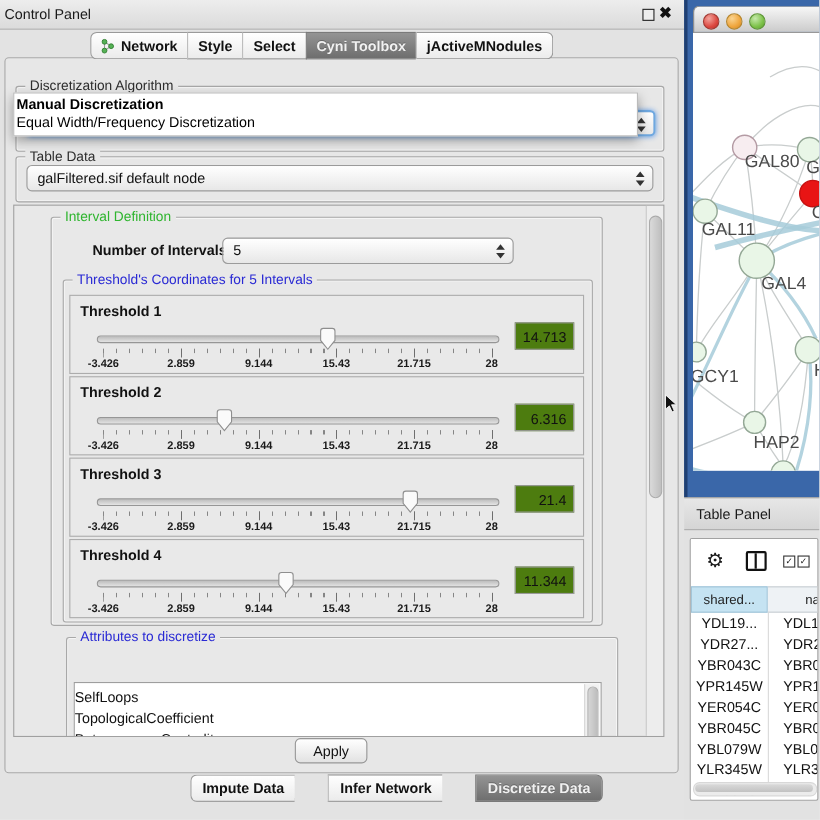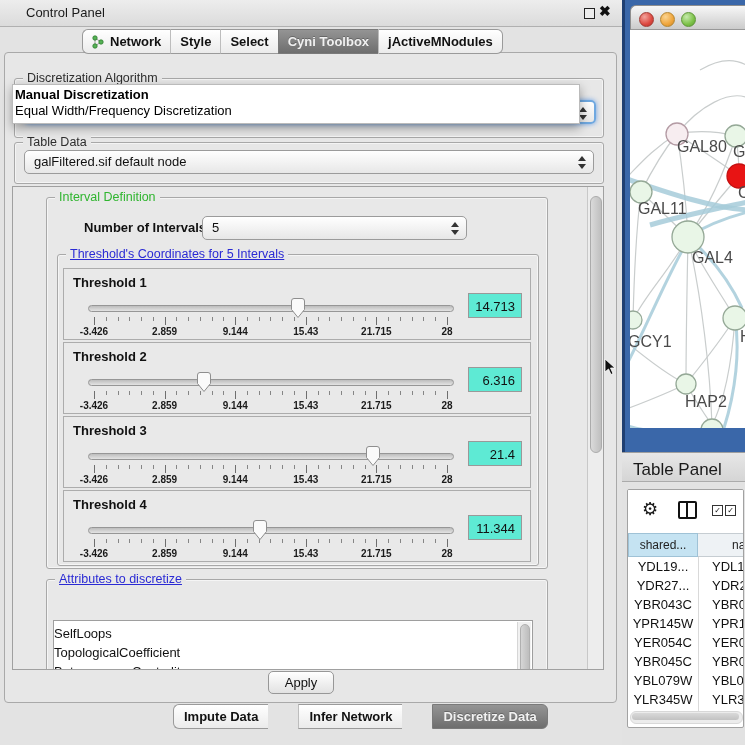--- a/index.html
+++ b/index.html
@@ -3,21 +3,21 @@
 <meta charset="utf-8">
 <style>
   html,body{margin:0;padding:0;}
   body{width:745px;height:745px;position:relative;overflow:hidden;background:#E3E3E3;
        font-family:"Liberation Sans",sans-serif;-webkit-font-smoothing:antialiased;}
   .abs{position:absolute;}
 
   
   #titlebar{left:0;top:0;width:622px;height:26px;background:linear-gradient(#EDEDED,#DBDBDB);
             border-bottom:1px solid #B0B0B0;}
-  #titlebar .t{position:absolute;left:26px;top:5px;font-size:13px;color:#1A1A1A;}
+  #titlebar .t{position:absolute;left:4px;top:5px;font-size:13px;color:#1A1A1A;}
   #float-icon{position:absolute;left:584px;top:8px;width:9px;height:9px;border:1.5px solid #222;background:#EDEDED;}
   #close-icon{position:absolute;left:599px;top:3px;font-size:14px;font-weight:bold;color:#111;}
 
   #content{left:4px;top:52px;width:611px;height:649px;background:#E7E7E7;
            border:1px solid #A9A9A9;border-radius:4px;}
 
   
   .tabbar{display:flex;height:25px;z-index:6;}
   .tab{font-size:13px;font-weight:bold;line-height:25px;padding:0 9px;color:#111;display:flex;
        align-items:center;gap:5px;background:linear-gradient(#FFFFFF,#EBEBEB);
@@ -29,21 +29,21 @@
            text-shadow:0 -1px 0 rgba(0,0,0,.25);}
   #top-tabs{left:82px;top:29px;}
   #bottom-tabs{left:143px;top:704px;}
   #bottom-tabs .tab{height:23px;line-height:23px;padding:0 10px;margin-left:30px;}
 
   
   .group{position:absolute;border:1px solid #A8A8A8;border-radius:3px;
          box-shadow:inset 0 0 0 1px rgba(255,255,255,.55);}
   .gtitle{position:absolute;top:-8px;left:8px;font-size:12.5px;padding:0 4px;background:#E7E7E7;white-space:nowrap;}
   .gtitle.green{color:var(--group-title-green);}
-  .gtitle.blue{color:var(--group-title-blue);text-decoration:underline;}
+  .gtitle.blue{color:var(--group-title-blue);}
   .gtitle.plain{color:#2E2E2E;}
   #viewport .gtitle{background:#E8E8E8;}
 
   
   .combo{position:absolute;height:24px;border:1px solid #9B9B9B;border-radius:5px;
          background:linear-gradient(#FFFFFF,#E7E7E7);box-sizing:border-box;}
   .combo .ct{position:absolute;left:9px;top:0;line-height:22px;font-size:13px;color:#111;white-space:nowrap;}
   .stepper{position:absolute;right:6px;top:3px;width:10px;height:17px;}
   .stepper .up,.stepper .dn{position:absolute;left:1px;width:0;height:0;
         border-left:4px solid transparent;border-right:4px solid transparent;}
@@ -74,21 +74,21 @@
   .track{position:absolute;left:0;top:9px;width:366px;height:7px;border-radius:4px;
          border:1px solid #969696;background:linear-gradient(#BDBDBD,#E3E3E3);box-sizing:border-box;}
   .ticks-minor{position:absolute;left:6px;top:21px;width:355px;height:4px;
          background:repeating-linear-gradient(to right,#858585 0 1px,transparent 1px 11.766px);}
   .ticks-major{position:absolute;left:6px;top:21px;width:355px;height:8px;
          background:repeating-linear-gradient(to right,#6E6E6E 0 1px,transparent 1px 70.6px);}
   .tick-labels{position:absolute;left:6px;top:30px;width:355px;height:12px;}
   .tick-labels span{position:absolute;transform:translateX(-50%);font-size:10px;font-weight:bold;
          color:#1A1A1A;white-space:nowrap;}
   .thumb{position:absolute;top:1px;}
-  .th-value{position:absolute;right:8px;top:24px;width:54px;height:25px;background:#5eead4;
+  .th-value{position:absolute;right:8px;top:24px;width:54px;height:25px;background:#4d7c0f;
          border:1px solid #999;font-size:13px;line-height:25px;text-align:right;
          padding-right:6px;box-sizing:border-box;color:#111;}
 
   
   #attr-list{position:absolute;left:6px;top:40px;width:480px;height:120px;background:#FFF;
          border:1px solid #9E9E9E;box-sizing:border-box;padding-top:3px;}
   .attr-item{line-height:19px;font-size:13px;color:#111;}
   #attr-sb{position:absolute;right:1px;top:1px;width:13px;height:calc(100% - 2px);background:#F1F1F1;
          border-left:1px solid #D6D6D6;}
   #attr-sb .th{position:absolute;left:2px;top:2px;width:8px;height:90%;border-radius:5px;
@@ -109,21 +109,21 @@
         box-sizing:border-box;}
   .light{position:absolute;top:6px;width:13px;height:13px;border-radius:50%;}
   .light.red{left:8px;background:radial-gradient(circle at 35% 30%,#F2A49C,#DC4840 60%,#B3302A);border:1px solid #A23A33;}
   .light.yellow{left:29px;background:radial-gradient(circle at 35% 30%,#FAD491,#EFA53C 60%,#C8832B);border:1px solid #B5862F;}
   .light.green{left:50px;background:radial-gradient(circle at 35% 30%,#C6E9AC,#7CC148 60%,#5C9D33);border:1px solid #5E9637;}
   #net-canvas{position:absolute;left:0;top:25px;width:115px;height:398px;background:#FFF;overflow:hidden;}
 
   #table-panel-bar{position:absolute;left:0;top:452px;width:123px;height:30px;
         background:linear-gradient(#E7E7E7,#D5D5D5);border-top:1px solid #9E9E9E;
         border-bottom:1px solid #ABABAB;box-sizing:border-box;}
-  #table-panel-bar .t{position:absolute;left:11px;top:7px;font-size:17px;color:#1A1A1A;}
+  #table-panel-bar .t{position:absolute;left:11px;top:7px;font-size:13px;color:#1A1A1A;}
   #table-area{position:absolute;left:0;top:483px;width:123px;height:262px;background:#E2E2E2;}
   #tp-box{position:absolute;left:5px;top:6px;width:117px;height:239px;background:#FFF;
         border:1px solid #A2A2A2;border-radius:2px;overflow:hidden;box-sizing:border-box;}
   #tp-toolbar{position:absolute;left:0;top:0;width:100%;height:43px;background:#FFF;}
   #gear-icon{position:absolute;left:14px;top:8px;font-size:18px;color:#1A1A1A;}
   #columns-icon{position:absolute;left:50px;top:11px;width:15px;height:14px;border:2px solid #111;border-radius:2px;}
   #columns-icon::after{content:"";position:absolute;left:6px;top:0;width:2px;height:100%;background:#111;}
   .cb{position:absolute;top:15px;width:9px;height:9px;border:1.5px solid #333;font-size:8px;
       line-height:9px;text-align:center;color:#111;}
   #tp-header{position:absolute;left:0;top:43px;width:140px;height:24px;display:flex;}
@@ -302,21 +302,21 @@
       <svg class="thumb" width="16" height="22" viewBox="0 0 16 22" style="left: 164.408px;">
         <path d="M1.5 4 Q1.5 1.5 4 1.5 L12 1.5 Q14.5 1.5 14.5 4 L14.5 12.5 L8 20.5 L1.5 12.5 Z" fill="#FAFAFA" stroke="#8E8E8E" stroke-width="1"></path>
       </svg>
     </div>
     <div class="th-value">11.344</div>
   </div>
 </div>
     </div>
   </div>
 
-  <div class="group" style="left:33px;top:392px;width:500px;height:150px;">
+  <div class="group" style="left:47px;top:392px;width:500px;height:150px;">
     <span class="gtitle blue">Attributes to discretize</span>
     <span style="position:absolute;left:6px;top:18px;font-weight:bold;font-size:13px;color:#111;margin-top:36px;">Numerical Attributes</span>
     <div id="attr-list">
       <div class="attr-item">SelfLoops</div>
         <div class="attr-item">TopologicalCoefficient</div>
         <div class="attr-item">BetweennessCentrality</div>
         <div id="attr-sb">
           <div class="th"></div>
         </div>
     </div>

